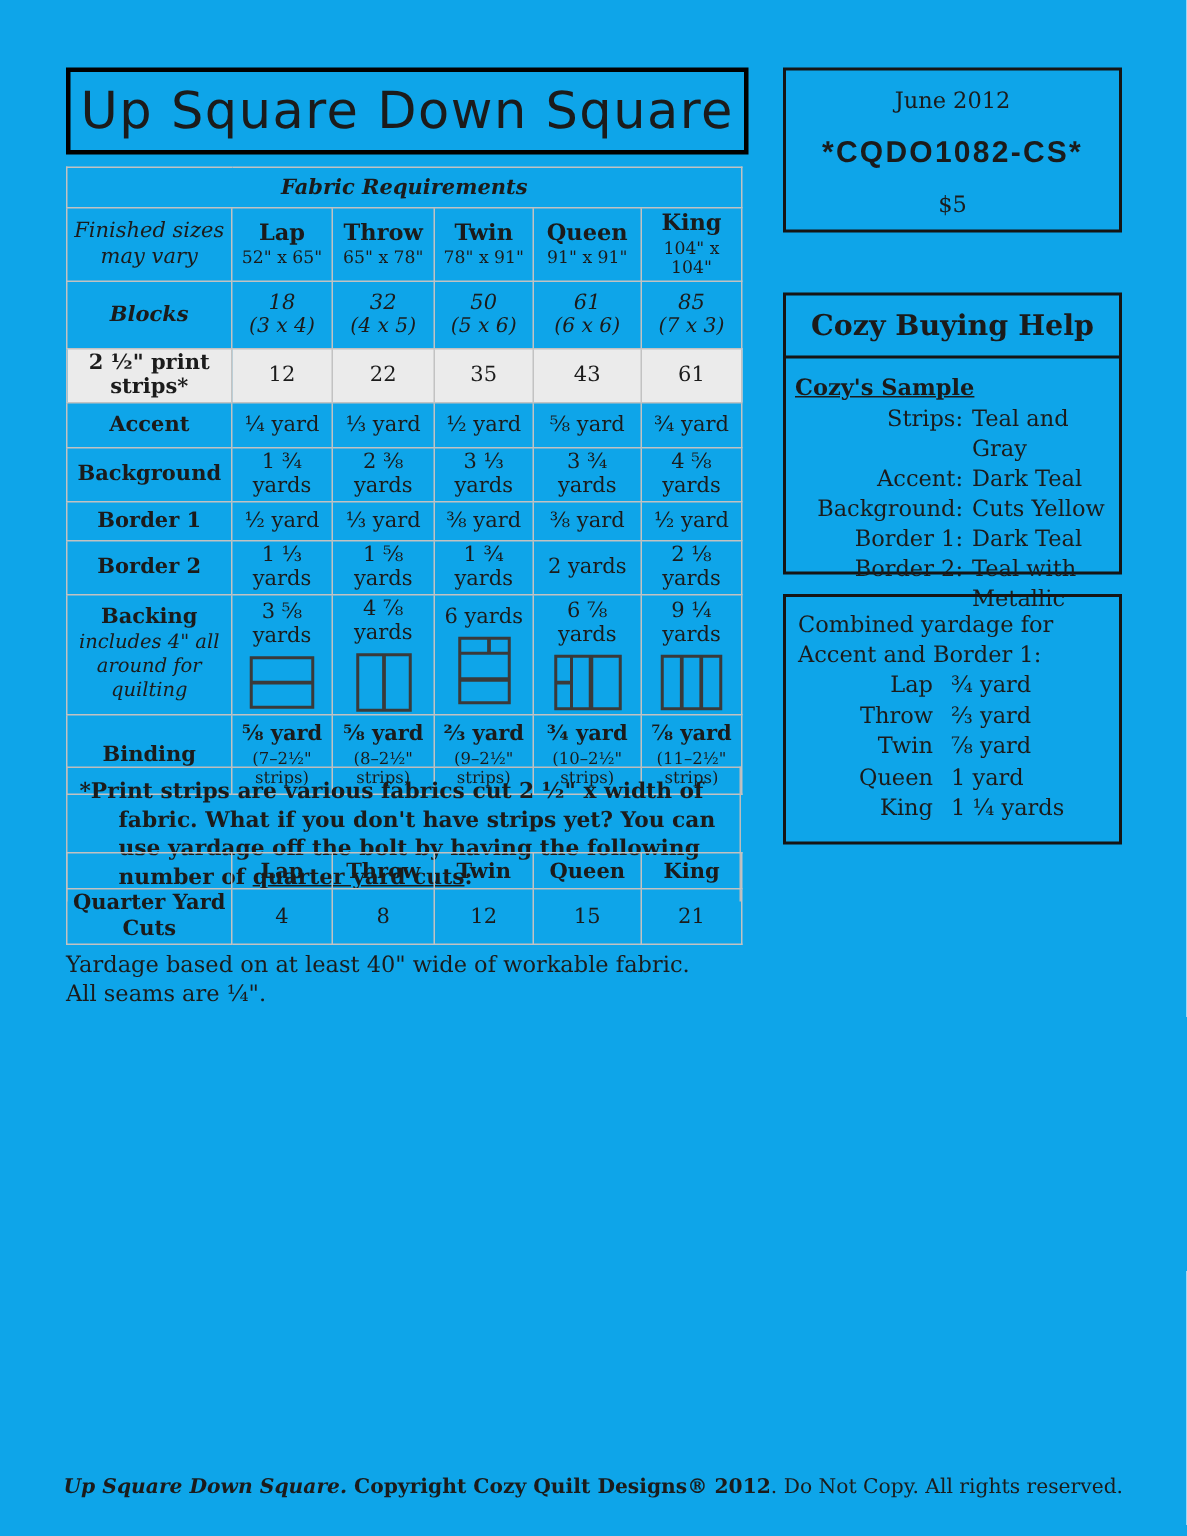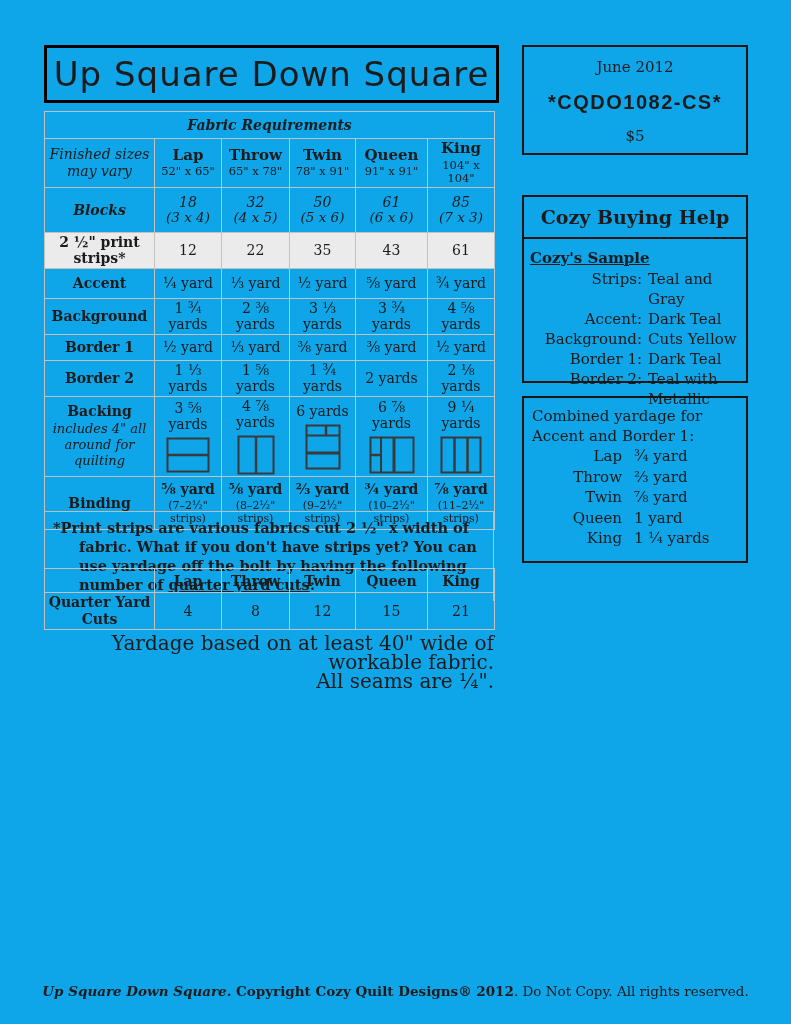--- a/index.html
+++ b/index.html
@@ -43,22 +43,22 @@
             border:1px solid #bdbdbd;border-bottom:none;padding:6px 4px 7px 8px;}
   .note-box p{margin:0;font-weight:bold;font-size:14.5px;line-height:19px;padding-left:26px;text-indent:-26px;}
   .note-box .u{text-decoration:underline;}
   table.qt{position:absolute;left:44px;top:568px;width:450px;border-collapse:collapse;table-layout:fixed;}
   table.qt td{border:1px solid #c2c2c2;text-align:center;vertical-align:middle;padding:1px 2px;
               font-size:14px;box-sizing:border-box;}
   .q-head td{height:24px;font-weight:bold;font-size:15px;}
   .q-data td{height:33px;}
   td.qlbl{text-align:right;font-weight:bold;font-size:13.5px;line-height:1.2;padding-right:6px;}
 
-  .yardage-note{position:absolute;left:44px;top:634px;width:450px;text-align:right;
-                font-size:20px;line-height:19px;}
+  .yardage-note{position:absolute;left:44px;top:634px;width:450px;
+                font-size:15px;line-height:19px;}
 
   
   .info-box{position:absolute;left:522px;top:45px;width:226px;height:110px;border:2px solid #151515;
             box-sizing:border-box;text-align:center;}
   .info-date{font-size:15px;margin-top:11px;}
   .info-code{font-family:"Liberation Sans","DejaVu Sans",sans-serif;font-weight:bold;font-size:20px;
              letter-spacing:1.5px;margin-top:15px;white-space:nowrap;}
   .info-price{font-size:15px;margin-top:13px;}
 
   .help-box{position:absolute;left:522px;top:195px;width:226px;height:188px;border:2px solid #151515;box-sizing:border-box;}

